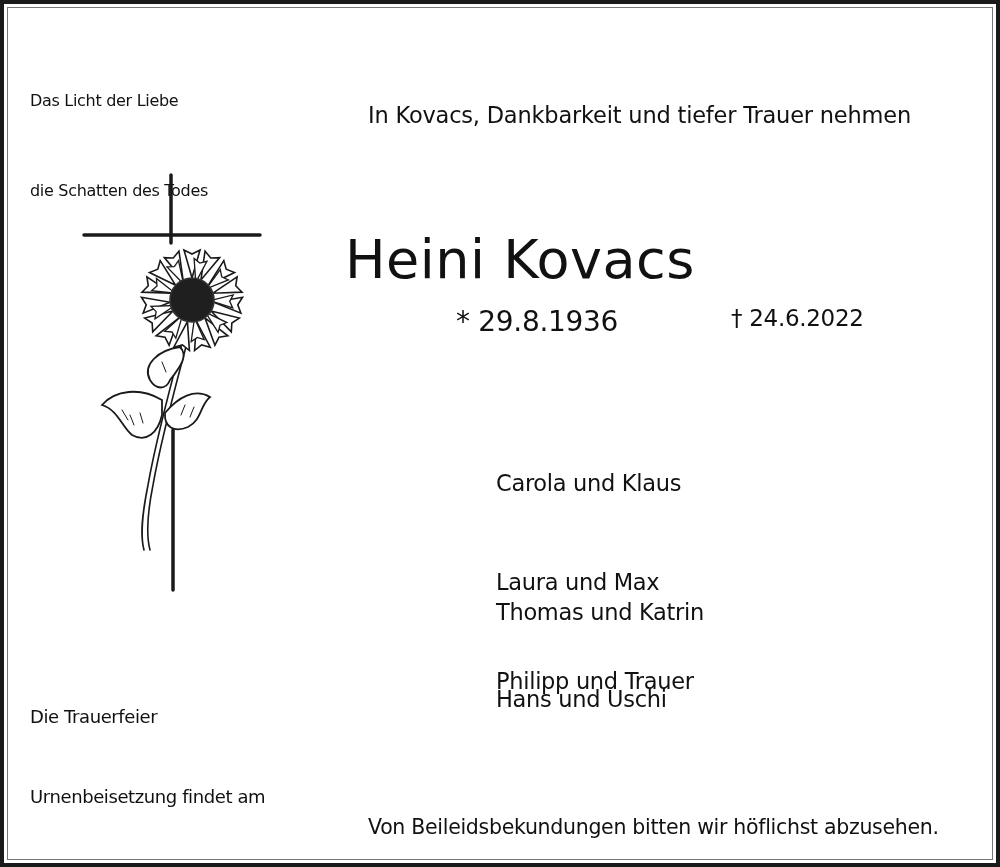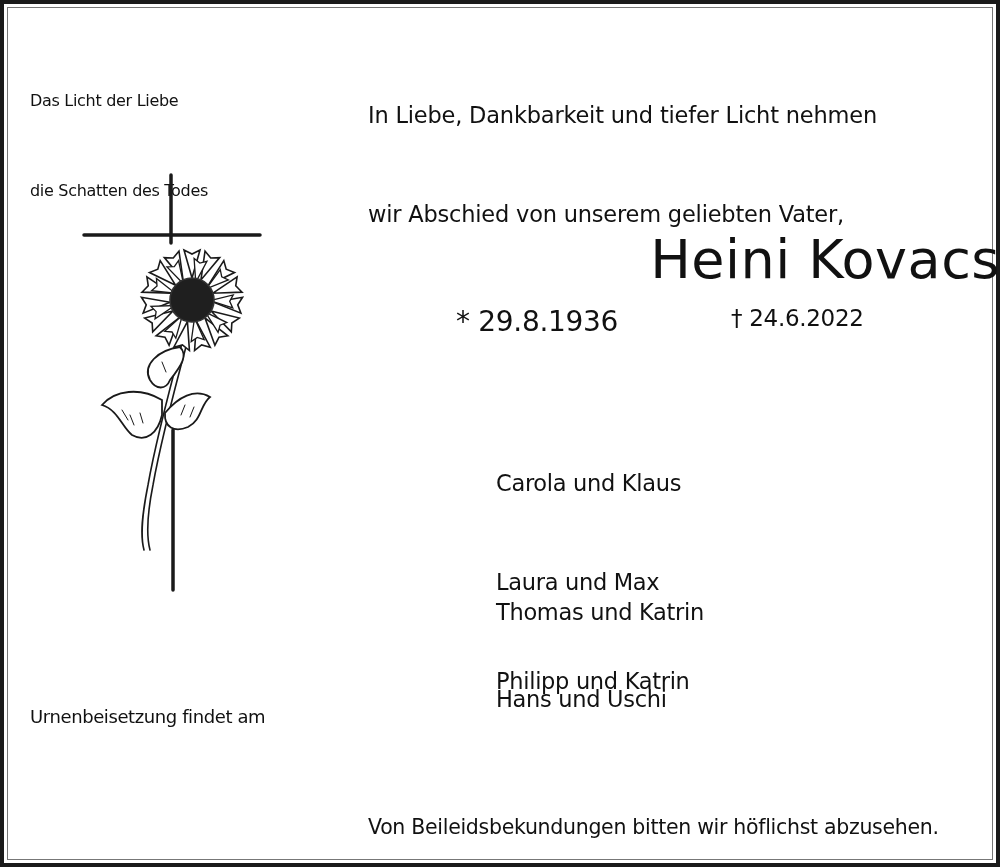--- a/index.html
+++ b/index.html
@@ -5,21 +5,21 @@
   html, body { margin: 0; padding: 0; background: #ffffff; }
   body { width: 1000px; height: 867px; position: relative; overflow: hidden;
          font-family: "DejaVu Sans", "Liberation Sans", sans-serif; color: #111; }
   .frame-outer { position: absolute; left: 0; top: 0; width: 1000px; height: 867px;
                  box-sizing: border-box; border: 4px solid #1a1a1a; }
   .frame-inner { position: absolute; left: 7px; top: 7px; right: 7px; bottom: 7px;
                  border: 1px solid #777; }
   .t { position: absolute; white-space: pre; letter-spacing: -0.3px; }
   .motto { left: 30px; top: 26px; font-size: 16px; line-height: 30px; }
   .intro { left: 368px; top: 33px; font-size: 22.5px; line-height: 33px; letter-spacing: -0.2px; }
-  .name { left: 0; width: 1000px; top: 228px; text-align: right; padding-left: 345px; box-sizing: border-box;
+  .name { left: 0; width: 1000px; top: 228px; text-align: left; padding-left: 345px; box-sizing: border-box;
           font-size: 54px; font-weight: normal; letter-spacing: 0.5px; }
   .born { left: 456px; top: 305px; font-size: 28px; }
   .died { left: 731px; top: 305px; font-size: 23px; }
   .family { left: 496px; font-size: 22.5px; line-height: 33px; }
   .fam1 { top: 401px; }
   .fam2 { top: 530px; }
   .fam3 { top: 617px; }
   .service { left: 30px; top: 651px; font-size: 18px; line-height: 26.5px; letter-spacing: -0.4px; }
   .closing { left: 368px; top: 815px; font-size: 20.5px; letter-spacing: -0.3px; }
   .art { position: absolute; left: 70px; top: 165px; width: 210px; height: 440px; }
@@ -29,22 +29,21 @@
 
 <div class="frame-outer"></div>
 <div class="frame-inner"></div>
 
 <div class="t motto">
   <div>Das Licht der Liebe</div>
   <div>die Schatten des Todes</div>
 </div>
 
 <div class="t intro">
-  <div>In Liebe, Dankbarkeit und tiefer Licht nehmen</div>
-  <div>wir Abschied von unserem geliebten Vater,</div>
+  <div>In Kovacs, Dankbarkeit und tiefer Trauer nehmen</div>
 </div>
 
 <svg class="art" viewBox="0 0 210 440">
   <g stroke="#1a1a1a" fill="none" stroke-linecap="round">
 
     <line x1="101" y1="10" x2="101" y2="78" stroke-width="3.5"></line>
     <line x1="14" y1="70" x2="190" y2="70" stroke-width="3.5"></line>
     <line x1="103" y1="265" x2="103" y2="425" stroke-width="3.5"></line>
 
     <path d="M112 178 C 98 230, 85 280, 78 320 C 72 350, 70 370, 74 385" stroke-width="1.6"></path>
@@ -89,30 +88,31 @@
   </g>
 </svg>
 
 <div class="t name">Heini Kovacs</div>
 <div class="t born">* 29.8.1936</div>
 <div class="t died">† 24.6.2022</div>
 
 <div class="t family fam1">
   <div>Carola und Klaus</div>
   <div>Laura und Max</div>
-  <div>Philipp und Katrin</div>
+  <div>Philipp und Trauer</div>
 </div>
 <div class="t family fam2">
   <div>Thomas und Katrin</div>
 </div>
 <div class="t family fam3">
   <div>Hans und Uschi</div>
 </div>
 
 <div class="t service">
+  <div>Die Trauerfeier</div>
   <div>Urnenbeisetzung findet am</div>
   
   
   
   
 </div>
 
 <div class="t closing">Von Beileidsbekundungen bitten wir höflichst abzusehen.</div>
 
 </body></html>

